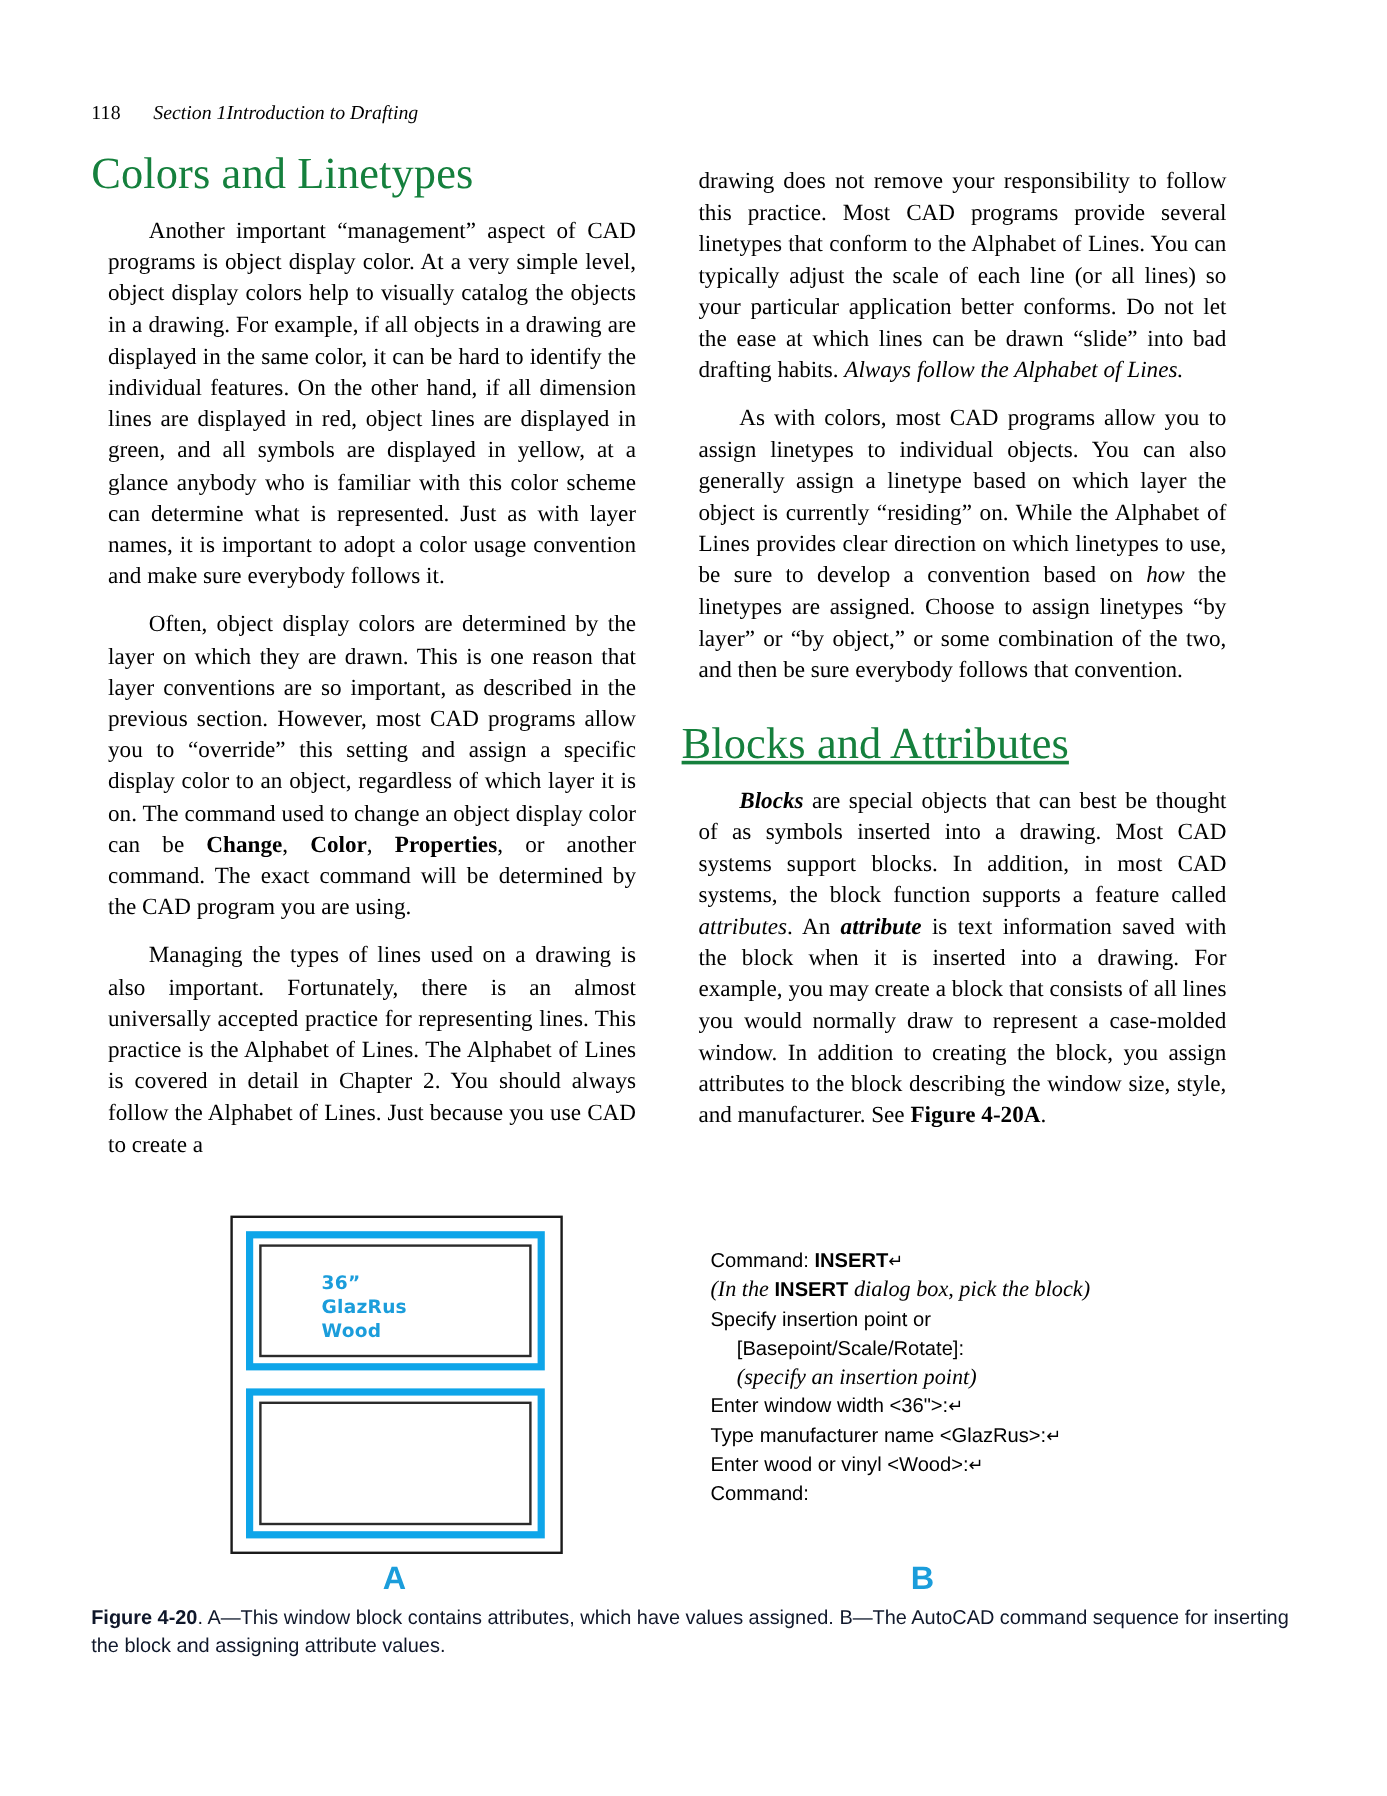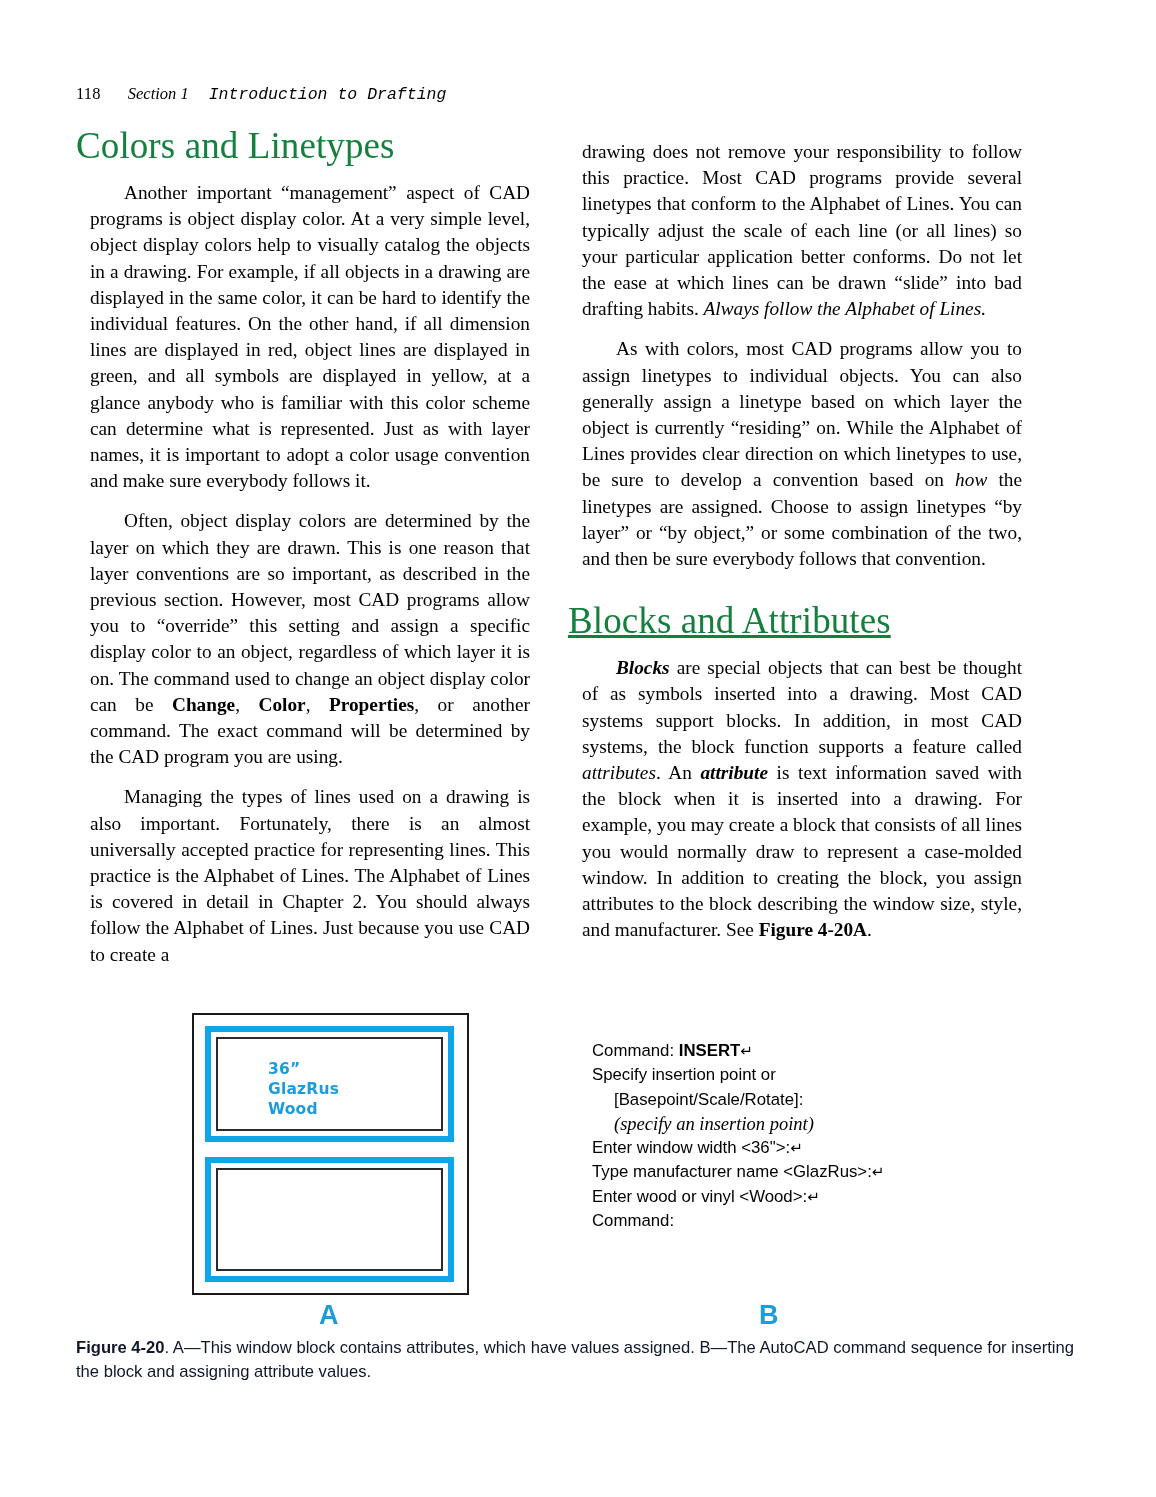--- a/index.html
+++ b/index.html
@@ -37,22 +37,20 @@
     font-weight: normal;
     font-style: normal;
     letter-spacing: 0.2px;
   }
   .runhead .sect {
     font-style: italic;
     margin-left: 27px;
   }
   .runhead .secttitle {
     font-style: italic;
-    margin-left: 20px;
-    font-family: Liberation Mono, monospace;
   }
 
   
   .col {
     position: absolute;
     width: 468px;
     font-size: 19.3px;
     line-height: 26.2px;
     text-align: justify;
     text-justify: inter-word;
@@ -238,20 +236,21 @@
         </div>
       </div>
       <div class="sash sash-bottom">
         <div class="glass"></div>
       </div>
     </div>
 
     <div class="cmd-block">
       <div class="cmd-line"><span>Command: </span><span class="bold-sans">INSERT</span><span class="ret">↵</span></div>
 
+      <div class="cmd-line italic-serif"><span>(In the </span><span class="bold-sans">INSERT</span><span> dialog box, pick the block)</span></div>
 
       <div class="cmd-line">Specify insertion point or</div>
 
       <div class="cmd-line indent1">[Basepoint/Scale/Rotate]:</div>
 
       <div class="cmd-line indent1 italic-serif">(specify an insertion point)</div>
 
 
       <div class="cmd-line"><span>Enter window width &lt;36"&gt;:</span><span class="ret">↵</span></div>
 

